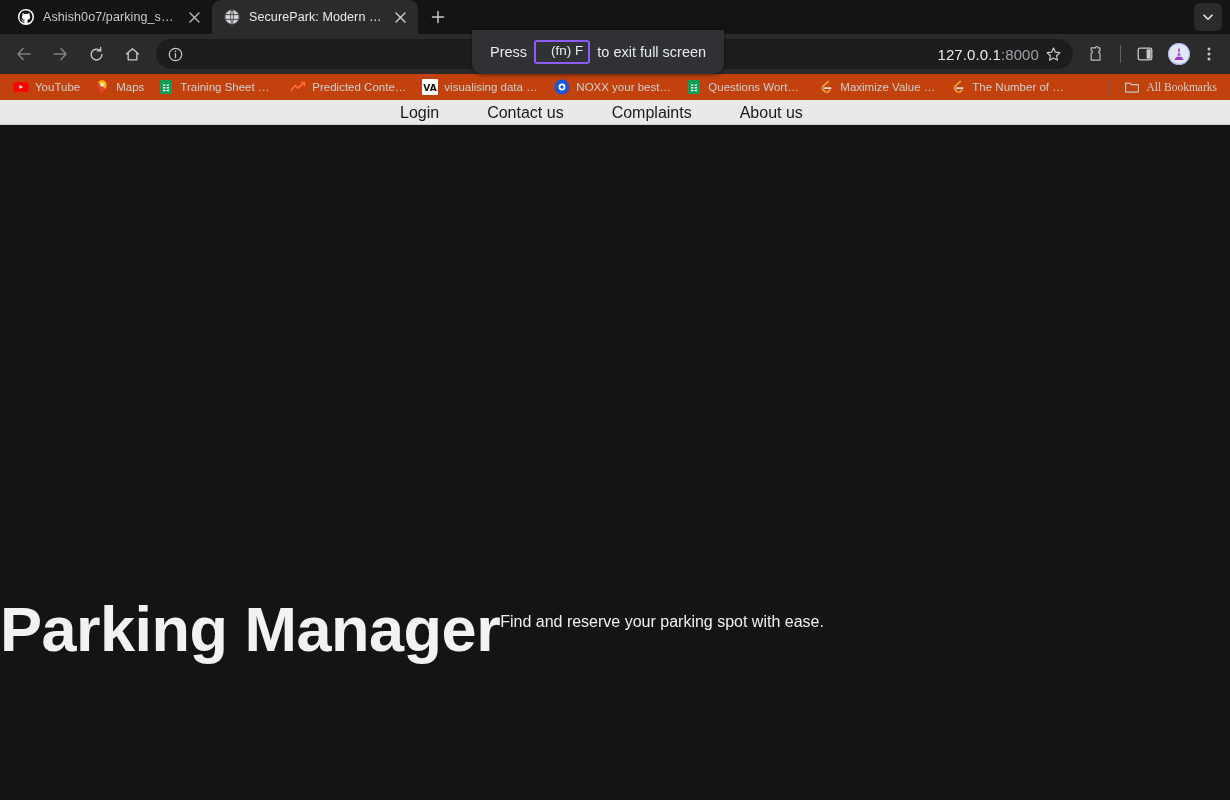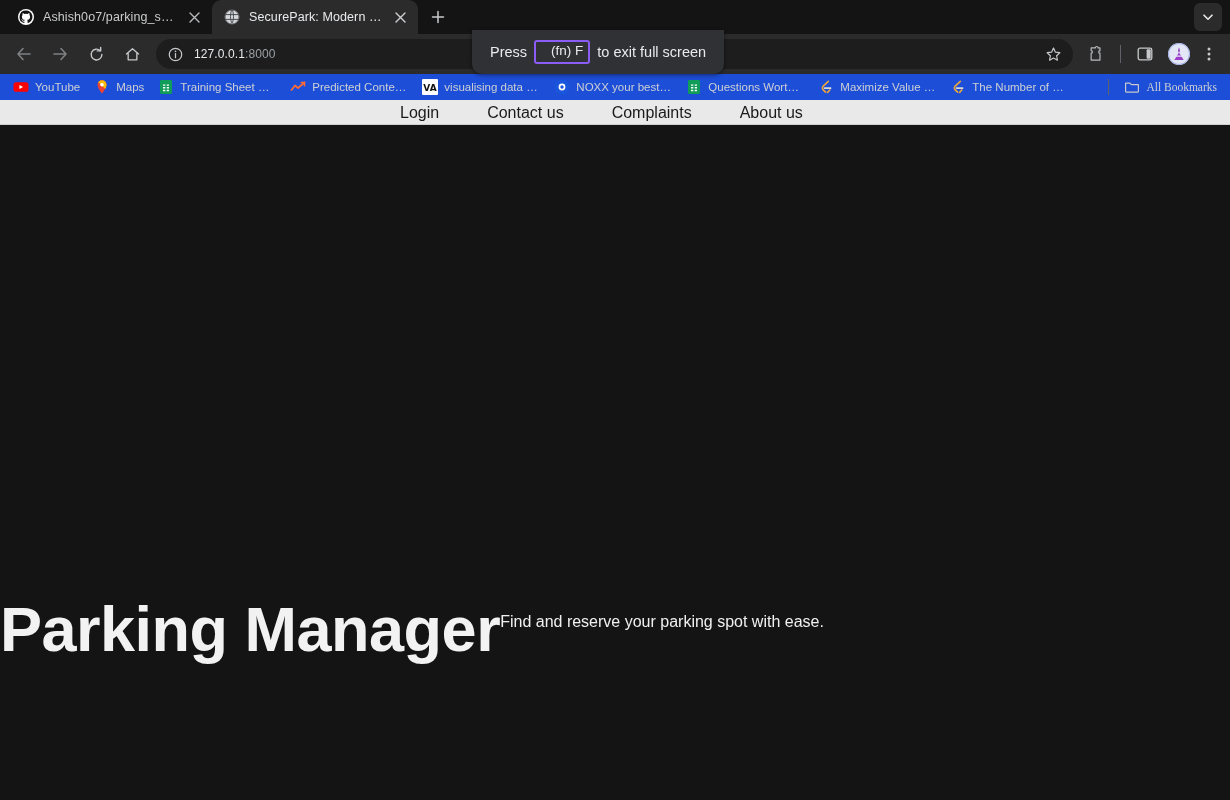--- a/index.html
+++ b/index.html
@@ -96,26 +96,27 @@
     padding: 0 4px 0 8px;
     min-width: 0;
     position: relative;
   }
   .omnibox-icon {
     width: 22px; height: 22px; flex: 0 0 22px;
     display: flex; align-items: center; justify-content: center;
   }
   .omnibox-url {
     flex: 1 1 auto;
-    font-size: 12px;
+    font-size: 15px;
     color: #e8eaed;
     white-space: nowrap;
     overflow: hidden;
     padding-left: 8px;
     letter-spacing: .1px;
+    text-align: right;
   }
   .omnibox-url .dim { color: #9aa0a6; }
   .star-btn {
     width: 28px; height: 28px; flex: 0 0 28px;
     display: flex; align-items: center; justify-content: center;
     border-radius: 50%;
     margin-right: 2px;
   }
   .tb-icon {
     width: 28px; height: 28px;
@@ -164,21 +165,21 @@
     padding: 2px 5px 3px 15px;
     font-size: 13.5px;
     color: #e8eaed;
     line-height: 1.05;
     white-space: nowrap;
   }
 
   
   .bookmarks {
     height: 26px;
-    background: #1d4ed8;
+    background: #c2410c;
     display: flex;
     align-items: center;
     padding: 0 6px 0 6px;
     position: relative;
   }
   .bm {
     display: flex;
     align-items: center;
     gap: 6px;
     padding: 3px 7px;

